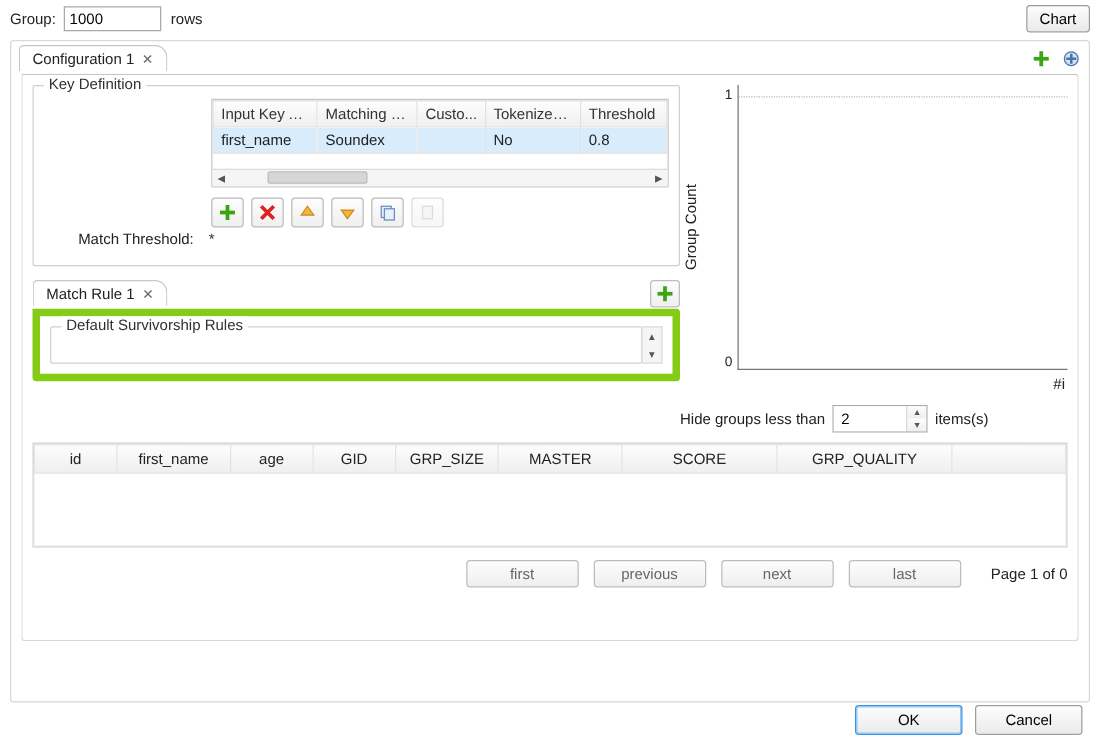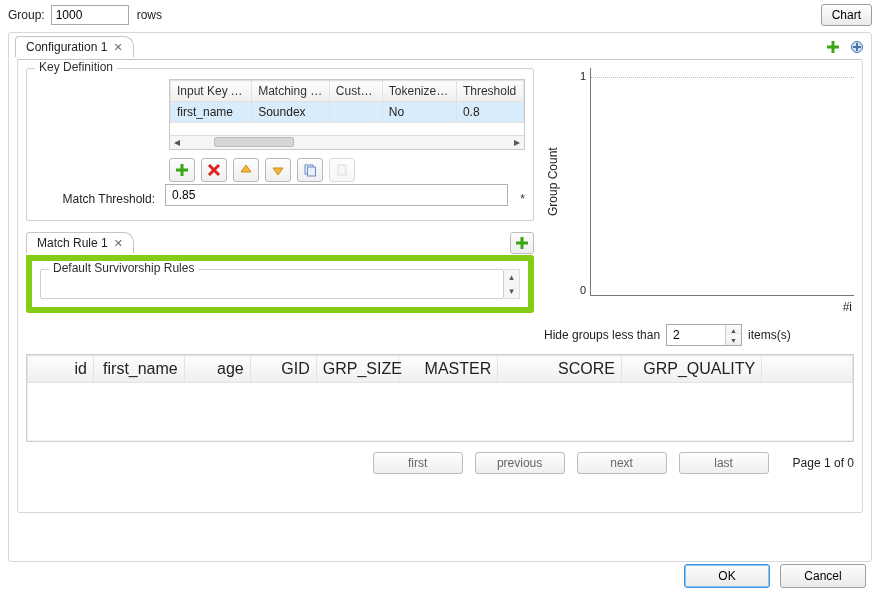--- a/index.html
+++ b/index.html
@@ -9,21 +9,21 @@
   .limit-input{width:78px;height:20px;border:1px solid #a9a9a9;background:#fff;padding:1px 4px}
   .rows{margin-left:8px}
   .chart-btn{margin-left:auto;border:1px solid #9d9d9d;border-radius:3px;background:linear-gradient(#fdfdfd,#eaeaea);padding:2px 10px;height:22px;cursor:pointer}
   .outer-panel{border:1px solid #d8d8d8;margin:2px 8px 8px 8px;border-radius:3px;height:530px;position:relative}
   .tab-row{display:flex;align-items:flex-end;padding:0 6px;height:24px}
   .tab{display:flex;align-items:center;gap:6px;border:1px solid #c5c5c5;border-bottom:none;border-radius:4px 10px 0 0;background:#fff;padding:3px 10px 3px 10px;font-size:12px}
   .tab .close{color:#6b6b6b;font-size:11px}
   .tab-tools{margin-left:auto;display:flex;gap:8px;align-items:center;padding-bottom:2px}
   .icon{width:16px;height:16px;display:inline-block}
   .content-area{position:absolute;top:26px;left:8px;right:8px;bottom:48px;border:1px solid #d8d8d8;border-top:1px solid #c5c5c5;border-radius:0 3px 3px 3px;padding:8px;background:#fff}
-  .upper-wrap{display:flex;gap:10px}
+  .upper-wrap{display:flex;gap:0}
   .left-col{flex:1;min-width:0}
   .right-col{width:310px;display:flex;flex-direction:column;align-items:flex-start}
   .group{border:1px solid #cfcfcf;border-radius:2px;padding:10px 8px 10px 8px;position:relative;margin-bottom:10px}
   .group-title{position:absolute;top:-9px;left:8px;background:#fff;padding:0 4px;font-size:12px;color:#303030}
   .key-inner-row{display:flex;gap:12px}
   .key-table-wrap{flex:1;border:1px solid #c9c9c9}
   .grid{width:100%;border-collapse:collapse;table-layout:fixed}
   .grid th,.grid td{border:1px solid #e1e1e1;padding:3px 6px;text-align:left;font-weight:400;font-size:12px;white-space:nowrap;overflow:hidden;text-overflow:ellipsis}
   .grid th{background:linear-gradient(#fdfdfd,#efefef);color:#333}
   .grid tr.sel td{background:#d9ecfb}
@@ -56,21 +56,21 @@
   .plot .grid-line{position:absolute;left:0;right:0;top:9px;border-top:1px dotted #bbb}
   .axis-rlabel{width:18px;display:flex;align-items:center;justify-content:center;writing-mode:vertical-rl;transform:rotate(180deg);font-size:12px;color:#222}
   .xlabel{align-self:flex-end;font-size:12px;margin:4px 2px 6px 0}
   .hide-row{display:flex;align-items:center;gap:6px;margin-top:4px}
   .spinner{display:flex;align-items:center;border:1px solid #a9a9a9;height:22px}
   .spinner input{border:none;width:58px;height:100%;padding:2px 6px;text-align:left;outline:none}
   .spinner .spins{width:16px;display:flex;flex-direction:column;border-left:1px solid #cfcfcf}
   .spinner .spins div{height:10px;display:flex;align-items:center;justify-content:center;font-size:7px;color:#555;background:linear-gradient(#fdfdfd,#eee);cursor:pointer}
   .lower-table-wrap{border:1px solid #cfcfcf;margin-top:8px}
   .lower-grid{width:100%;border-collapse:collapse;table-layout:fixed}
-  .lower-grid th{border:1px solid #e3e3e3;background:linear-gradient(#fdfdfd,#efefef);padding:4px 6px;text-align:right;font-weight:400;font-size:16px}
+  .lower-grid th{border:1px solid #e3e3e3;background:linear-gradient(#fdfdfd,#efefef);padding:4px 6px;text-align:center;font-weight:400;font-size:12px}
   .lower-grid td{height:58px;border:1px solid #f0f0f0}
   .pager{display:flex;align-items:center;gap:12px;justify-content:flex-end;margin-top:10px}
   .pager .pbtn{width:90px;height:22px;border:1px solid #bcbcbc;border-radius:3px;background:linear-gradient(#fdfdfd,#efefef);color:#666;cursor:pointer}
   .pager .page-info{margin-left:12px}
   .dlg-btns{position:absolute;right:14px;bottom:8px;display:flex;gap:10px}
   .dlg-btns button{width:86px;height:24px;border:1px solid #9e9e9e;border-radius:3px;background:linear-gradient(#fdfdfd,#eaeaea);cursor:pointer}
   .dlg-btns .ok{border:1px solid #3c93dd;box-shadow:0 0 0 1px #8dc4f3 inset}
   svg{display:block}
 </style>
 </head>
@@ -184,21 +184,20 @@
                 </div>
               <div class="tool-btn disabled">
                   <svg width="14" height="14">
                     <rect x="3" y="2" width="8" height="10" fill="#eee" stroke="#bbb"></rect>
                   </svg>
                 </div>
             </div>
           </div>
           <div class="match-thresh">
             <label style="width:118px;text-align:right">Match Threshold:</label>
-            <input value="0.85" style="">
             <span class="req">*</span>
           </div>
         </div>
 
         <div class="rule-tab-row">
           <div class="tab" style="border-radius:4px 10px 0 0">
             <span>Match Rule 1</span>
             <span class="close">✕</span>
           </div>
           <div class="add-sq">

